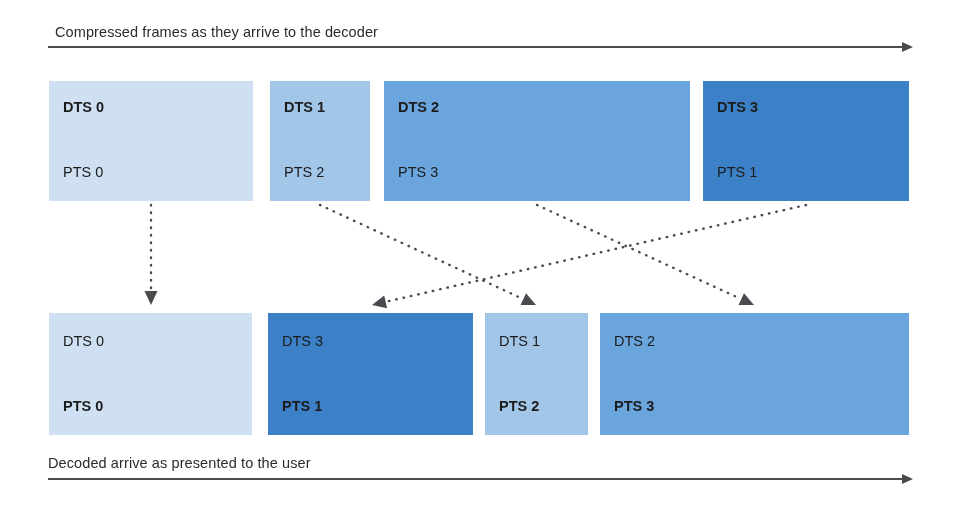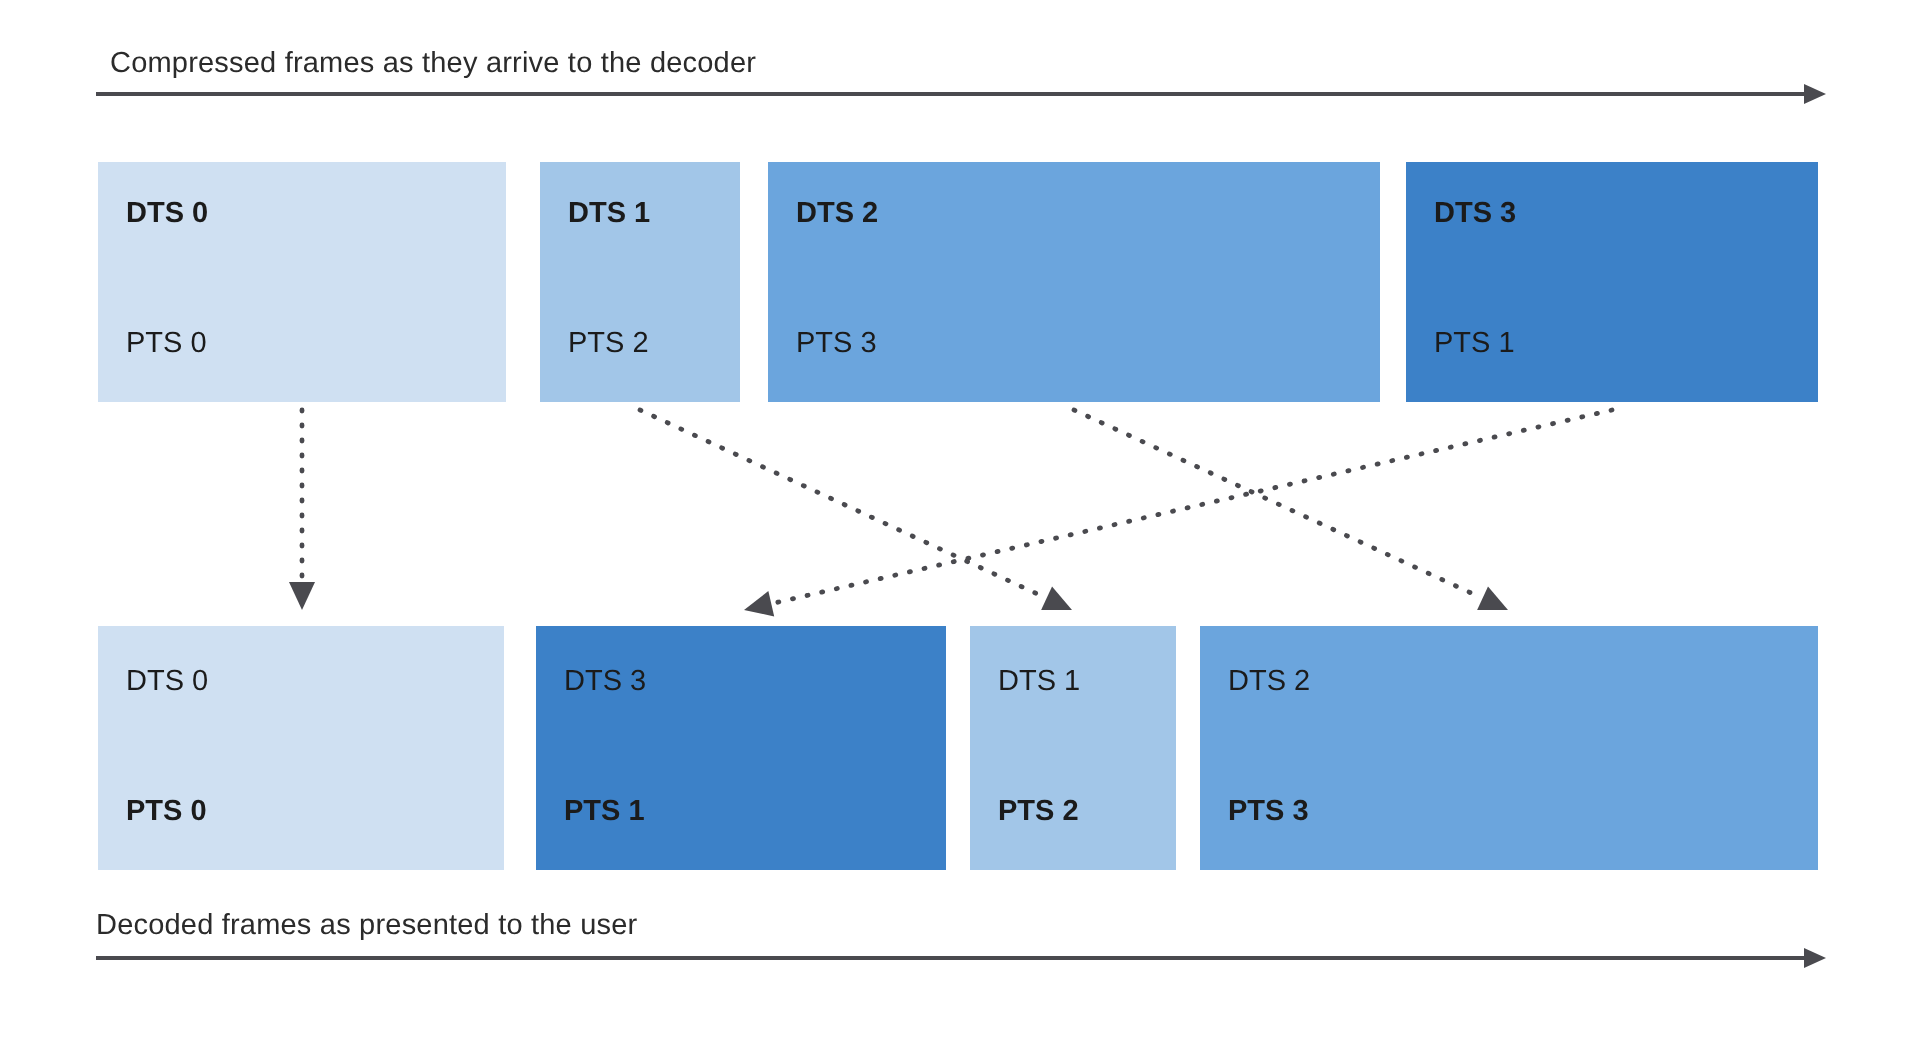--- a/index.html
+++ b/index.html
@@ -77,21 +77,21 @@
 </style>
 </head>
 <body>
 
 <div id="diagram">
 
   <div class="caption" id="caption-top" style="color: rgb(43, 43, 43);">Compressed frames as they arrive to the decoder</div>
   <div class="axis" id="axis-top" style="background: rgb(74, 74, 79);"></div>
   <div class="axis-head" id="axis-head-top" style="border-left-color: rgb(74, 74, 79);"></div>
 
-  <div class="caption" id="caption-bottom" style="color: rgb(43, 43, 43);">Decoded frames as presented to the user</div>
+  <div class="caption" id="caption-bottom" style="color: rgb(43, 43, 43);">Decoded arrive as presented to the user</div>
   <div class="axis" id="axis-bottom" style="background: rgb(74, 74, 79);"></div>
   <div class="axis-head" id="axis-head-bottom" style="border-left-color: rgb(74, 74, 79);"></div>
 
   <div class="frame row-top" id="top-frame-0" style="left: 49px; top: 81px; width: 204px; height: 120px; background: rgb(207, 224, 242);">
     <span class="lbl dts">DTS 0</span>
     <span class="lbl pts">PTS 0</span>
   </div>
   <div class="frame row-top" id="top-frame-1" style="left: 270px; top: 81px; width: 100px; height: 120px; background: rgb(162, 198, 232);">
     <span class="lbl dts">DTS 1</span>
     <span class="lbl pts">PTS 2</span>

